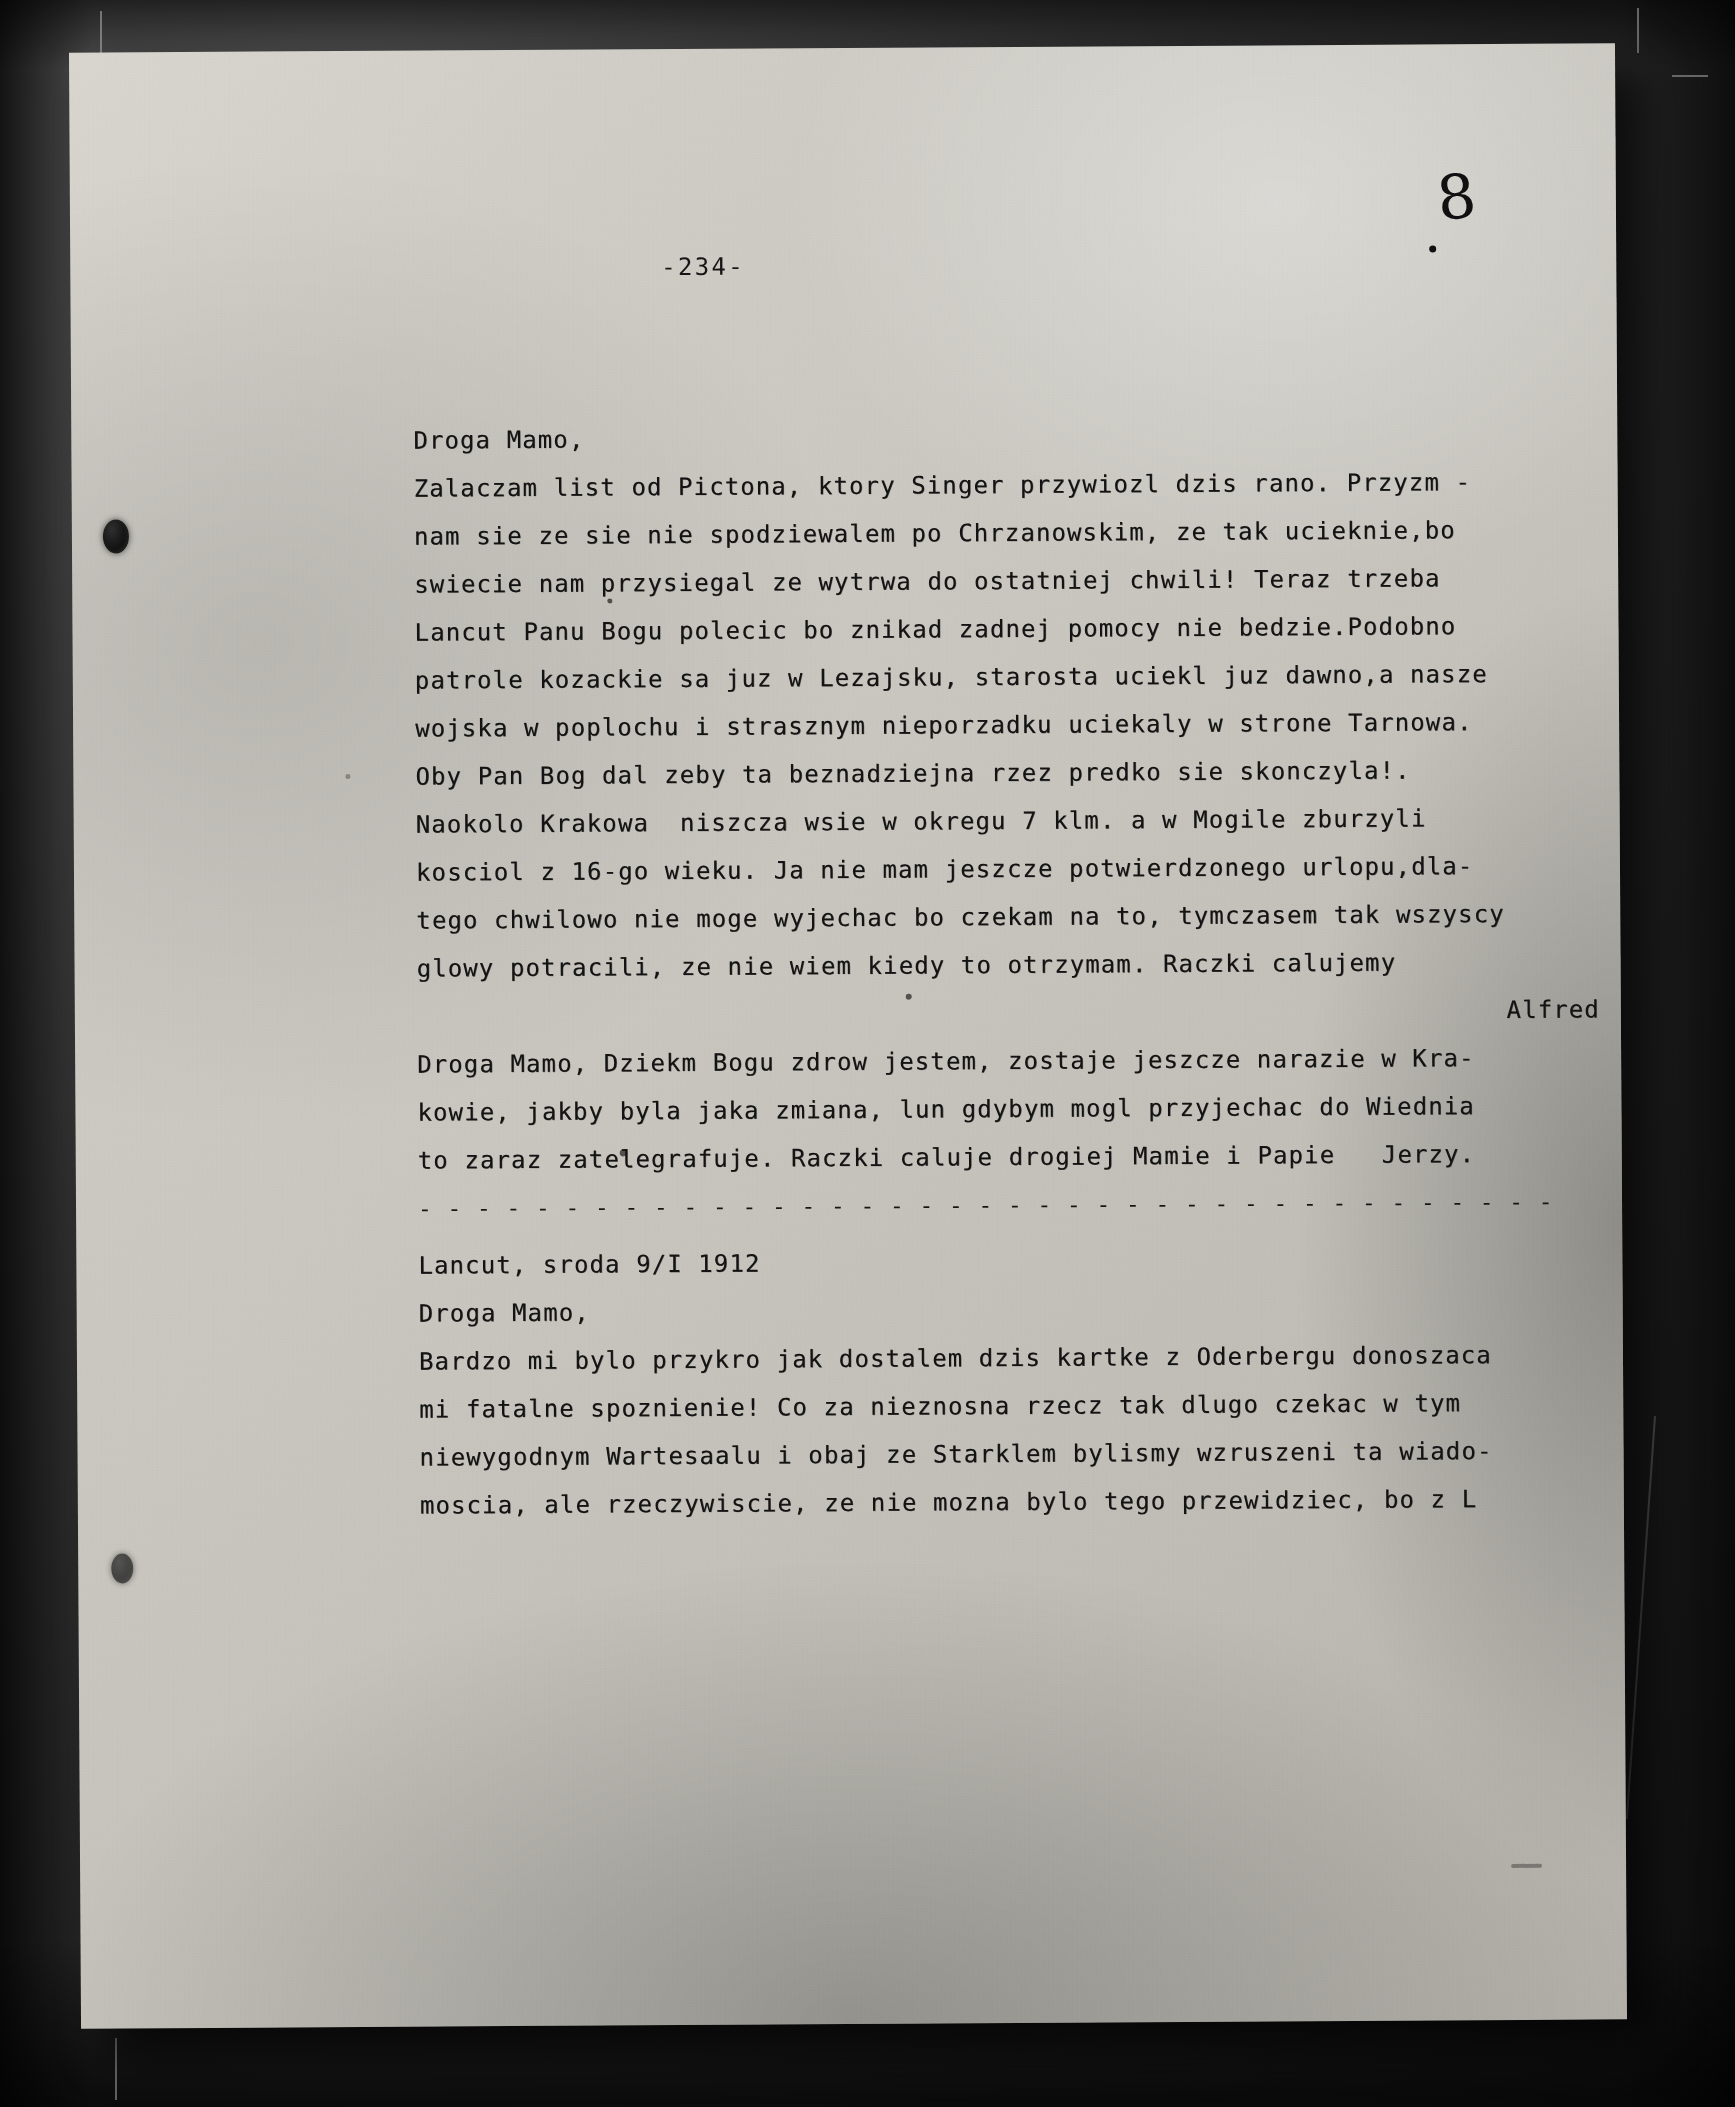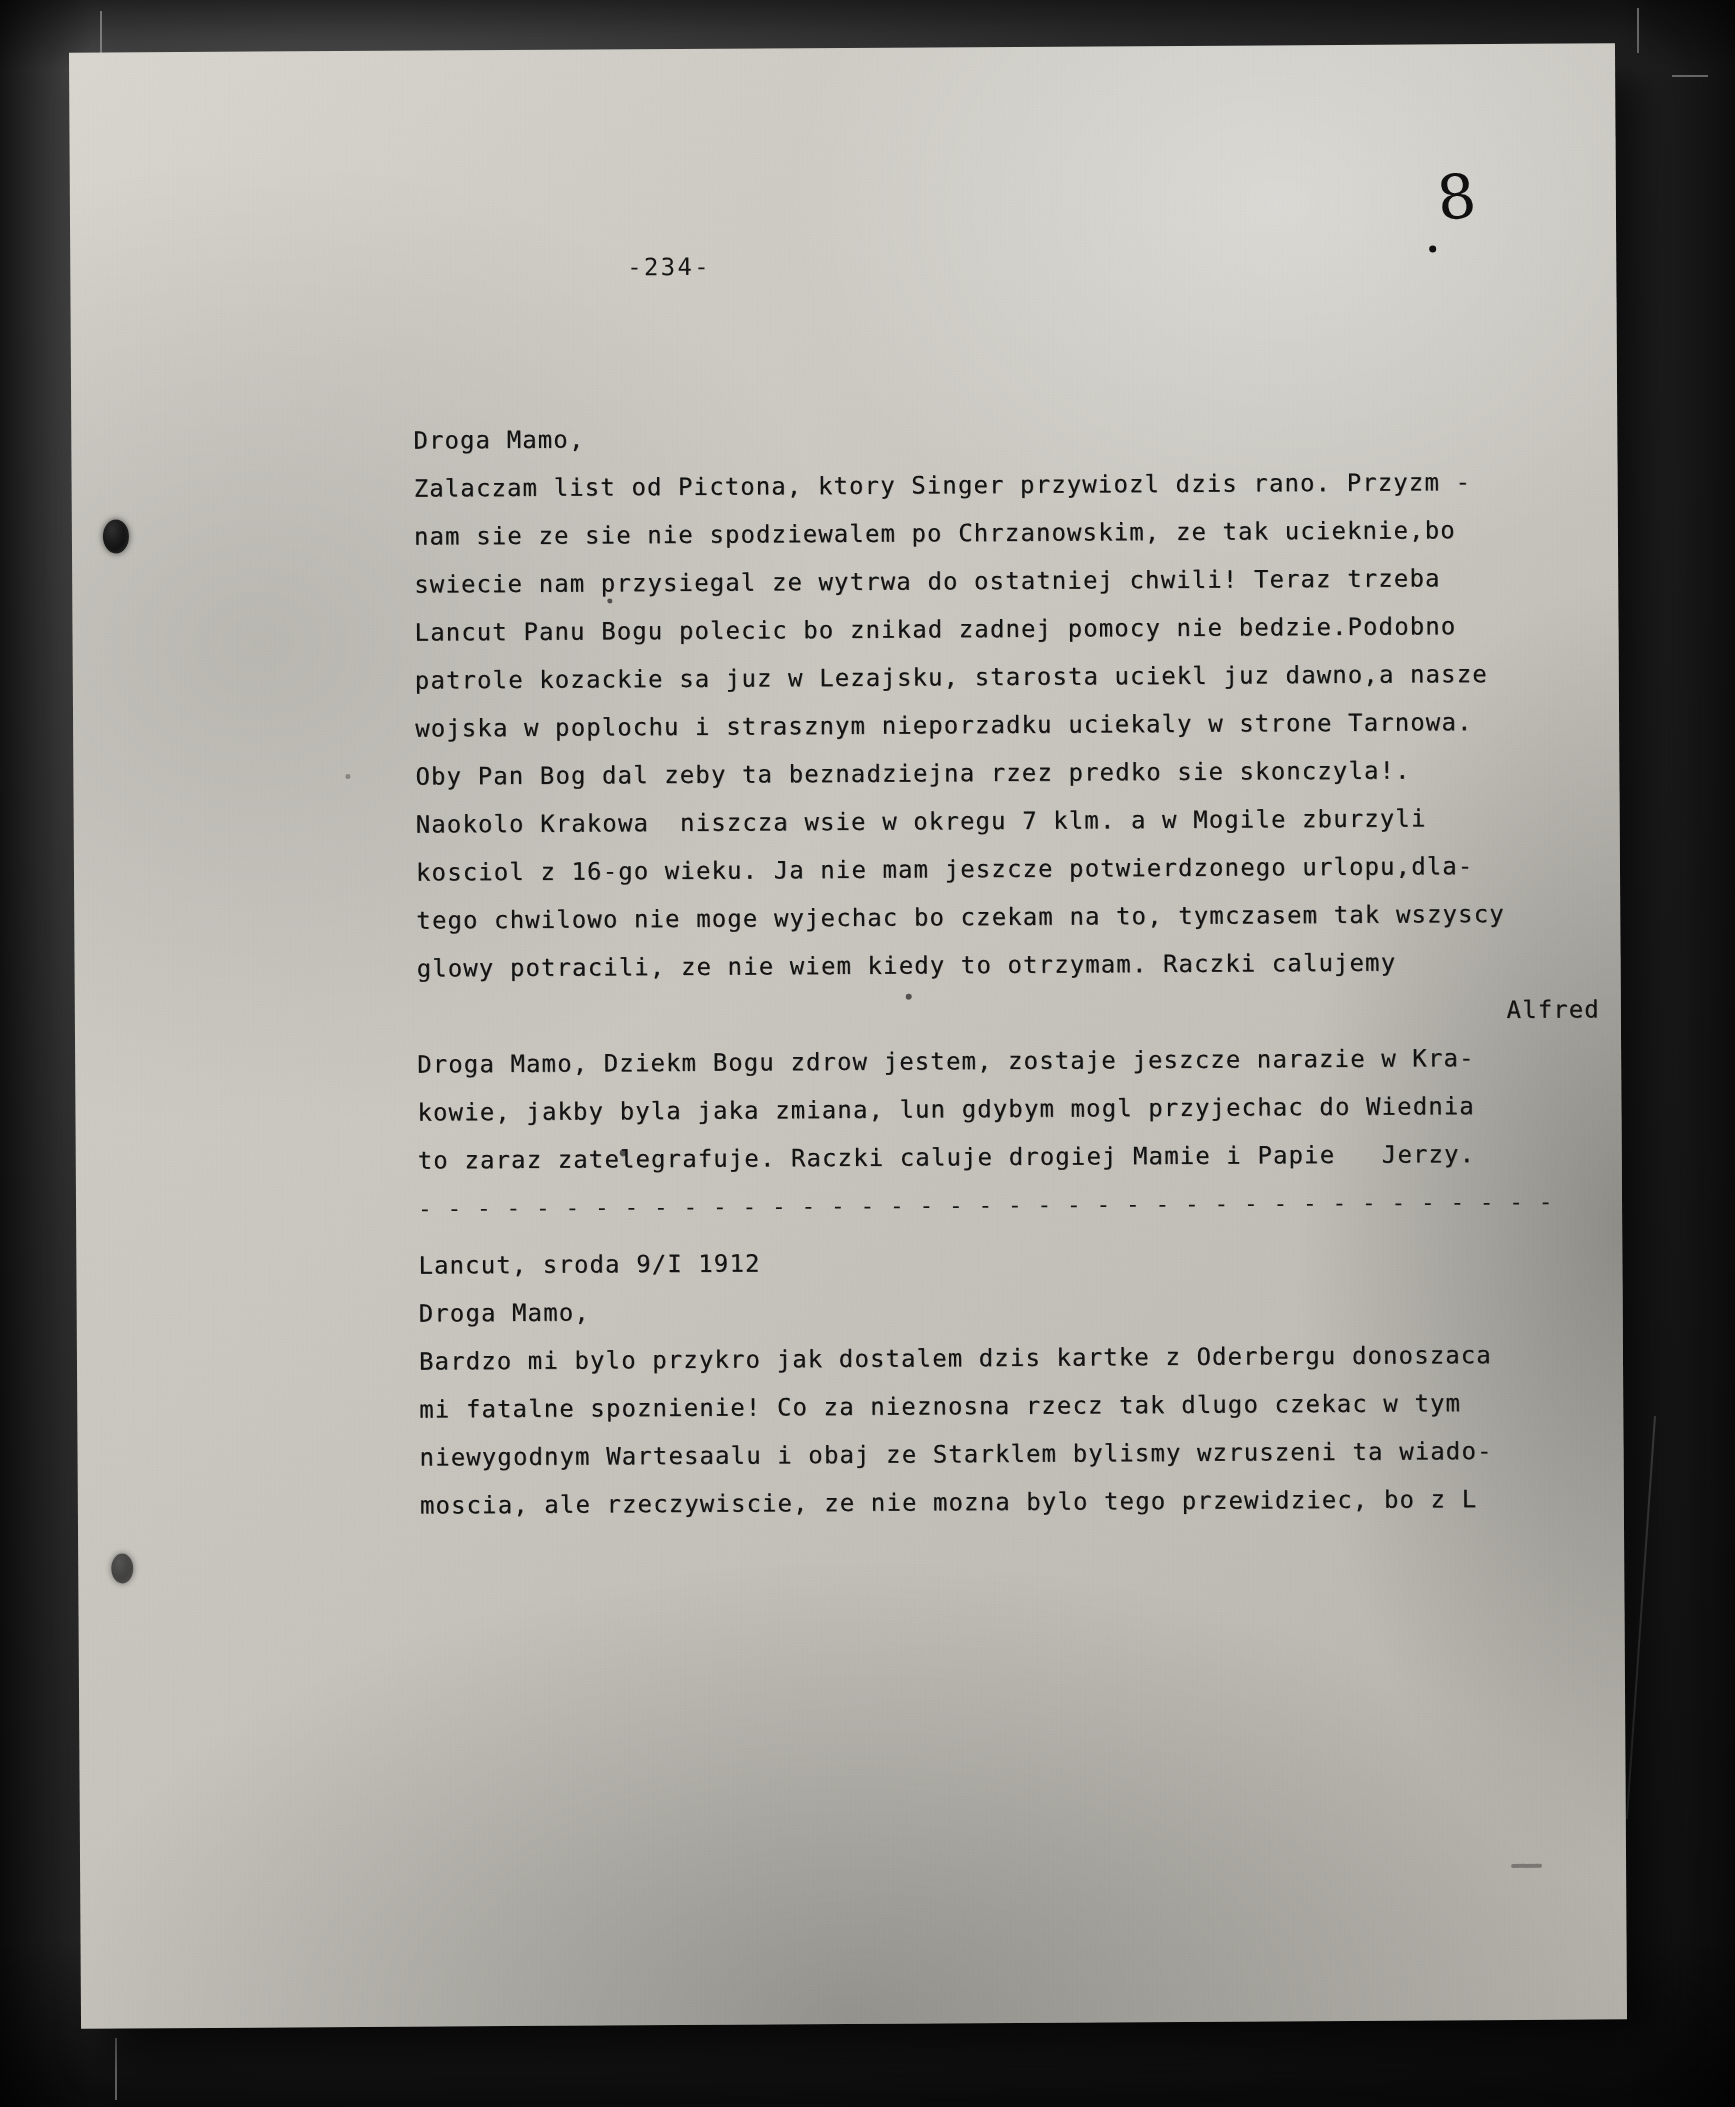--- a/index.html
+++ b/index.html
@@ -121,21 +121,21 @@
     position: absolute;
     right: 180px;
     top: 201px;
     width: 7px; height: 7px;
     border-radius: 50%;
     background: #111;
   }
 
   .page-number {
     position: absolute;
-    left: 557px;
+    left: 591px;
     top: 204px;
     font-size: 24px;
     letter-spacing: 2.3px;
     color: #151515;
   }
 
   .typed-body {
     position: absolute;
     left: 342px;
     top: 366px;

